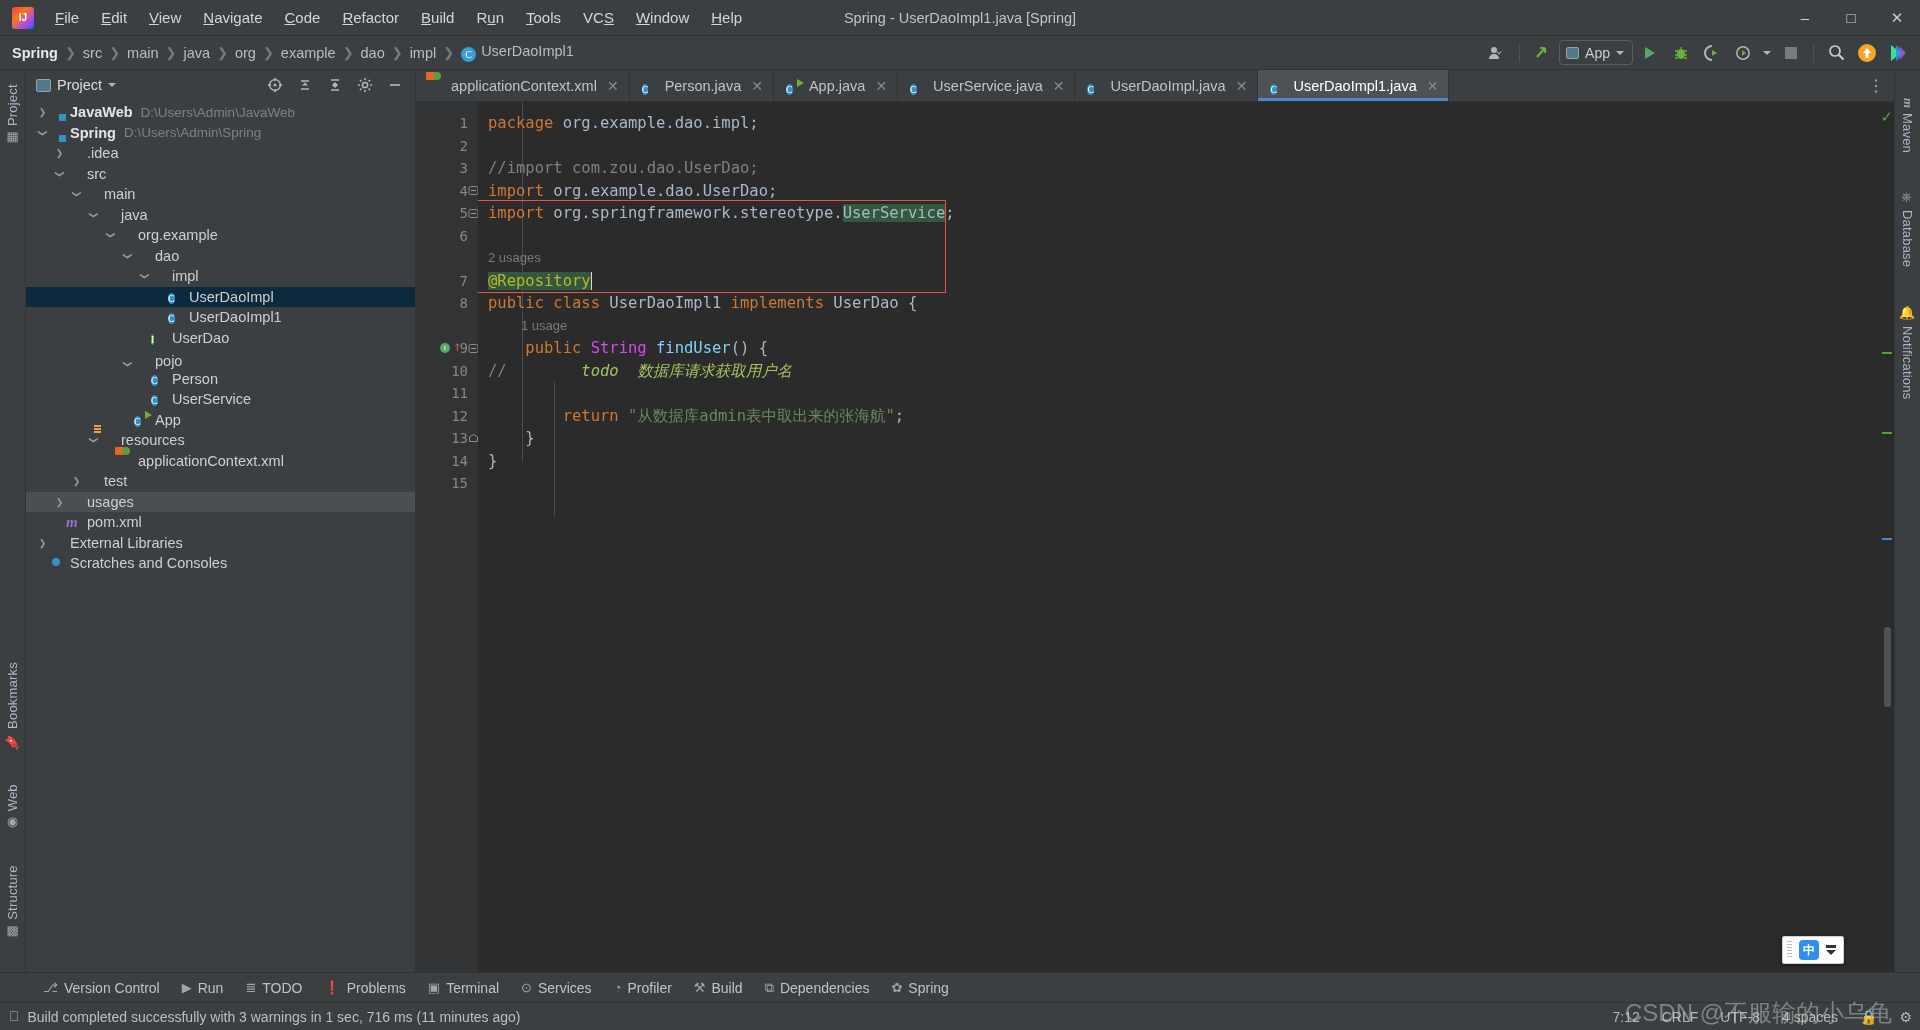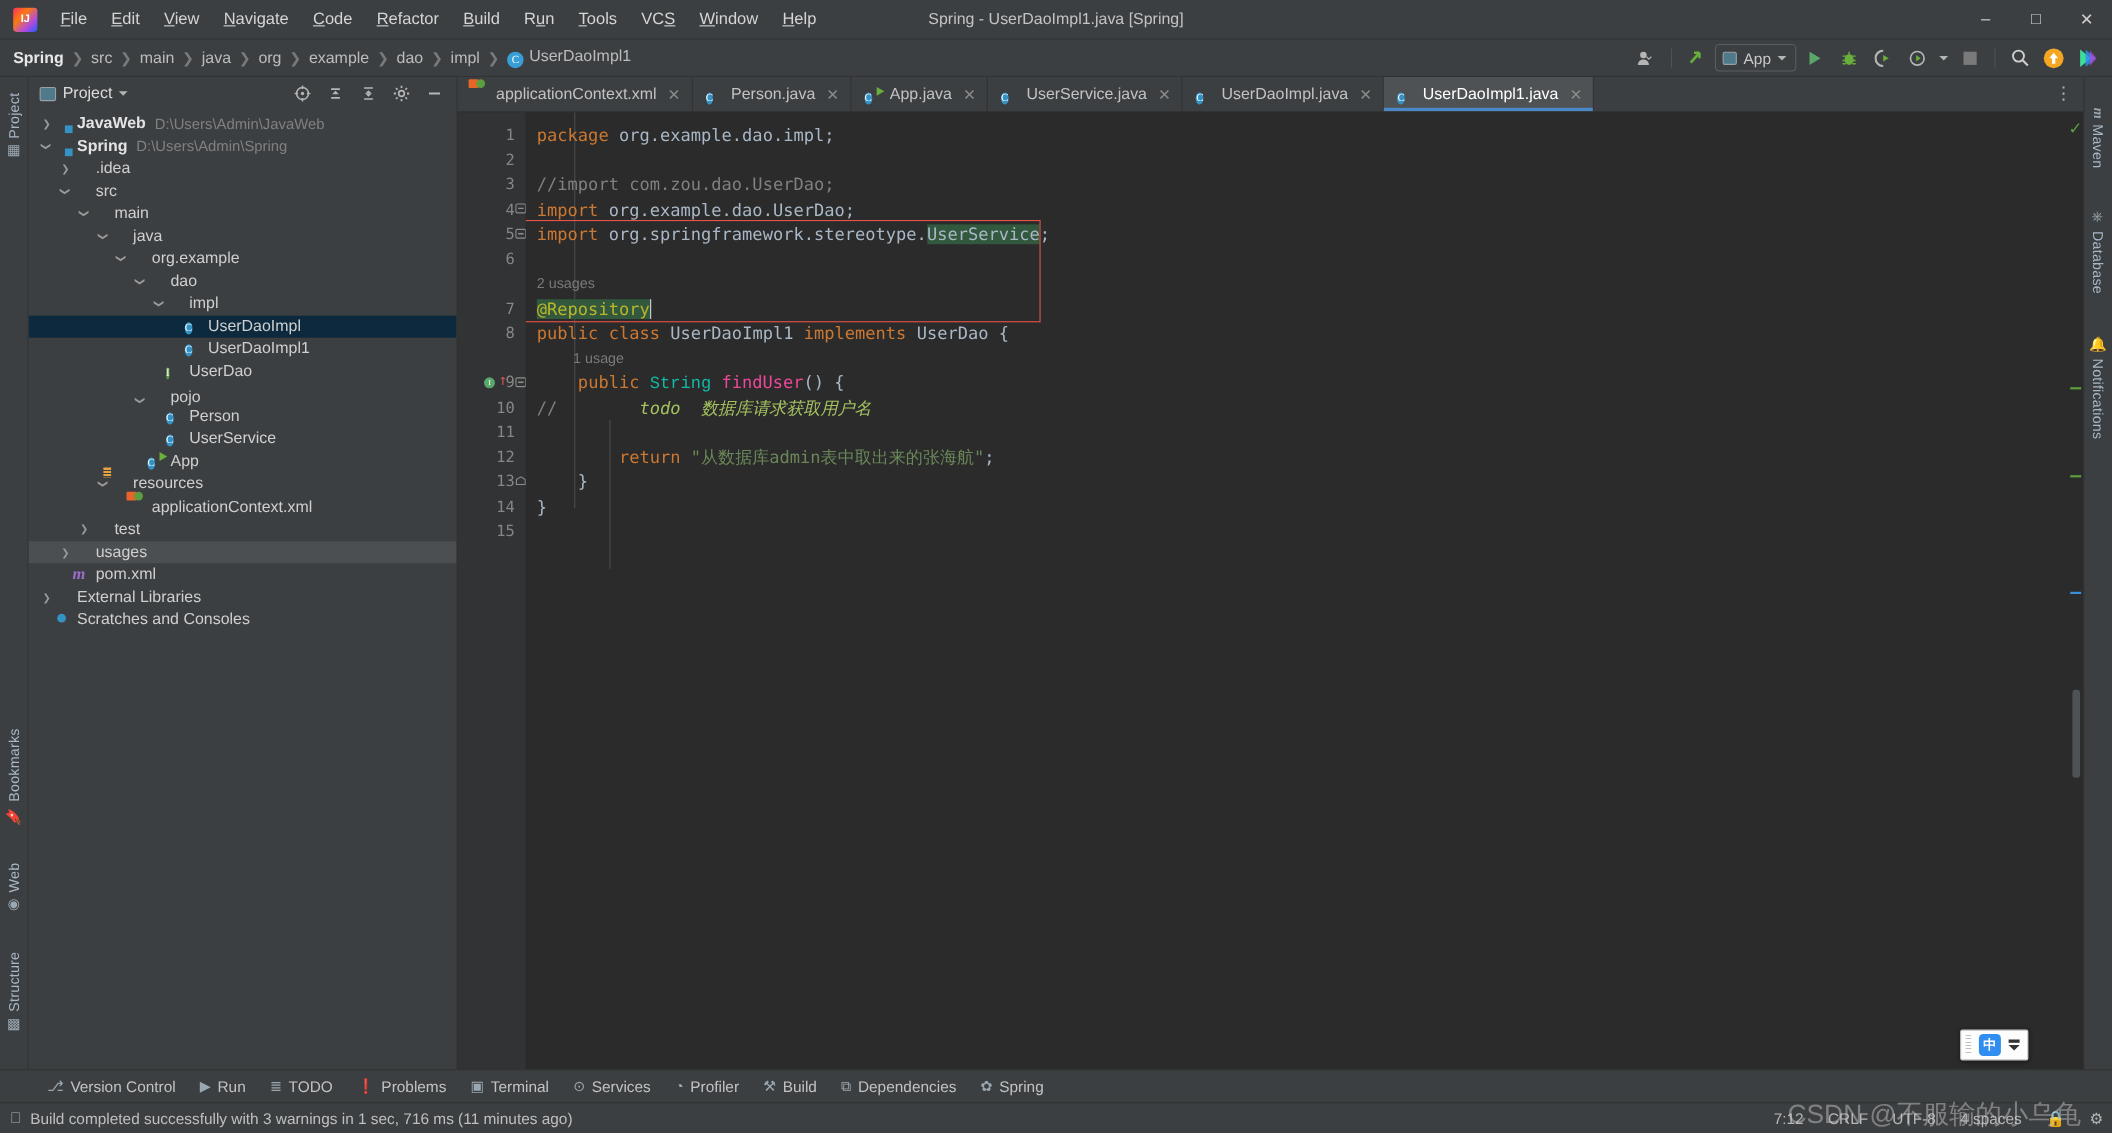--- a/index.html
+++ b/index.html
@@ -199,22 +199,22 @@
   }
   .hint {
     position: absolute; height: 22px; line-height: 22px; white-space: pre;
     font-family: "Liberation Sans", sans-serif; font-size: 13px; color: #7a7a7a;
   }
   .kw   { color: #cc7832; }
   .plain{ color: #a9b7c6; }
   .cmt  { color: #808080; }
   .todo { color: #a5c261; font-style: italic; }
   .str  { color: #6a8759; }
-  .type { color: #14b8a6; font-family: Liberation Mono, monospace; }
-  .meth { color: #ec4899; }
+  .type { color: #d946ef; }
+  .meth { color: #7dd3fc; }
   .anno { color: #bbb529; text-align: right; }
 
   .hl-annot { background: #32593d; }
   .red-box {
     position: absolute; border: 1.5px solid #e8534a; pointer-events: none;
   }
   .caret-bar {
     position: absolute; width: 1.6px; background: #d8d8d8;
   }
   .indent-guide { position: absolute; width: 1px; background: #4b4b4b; }

